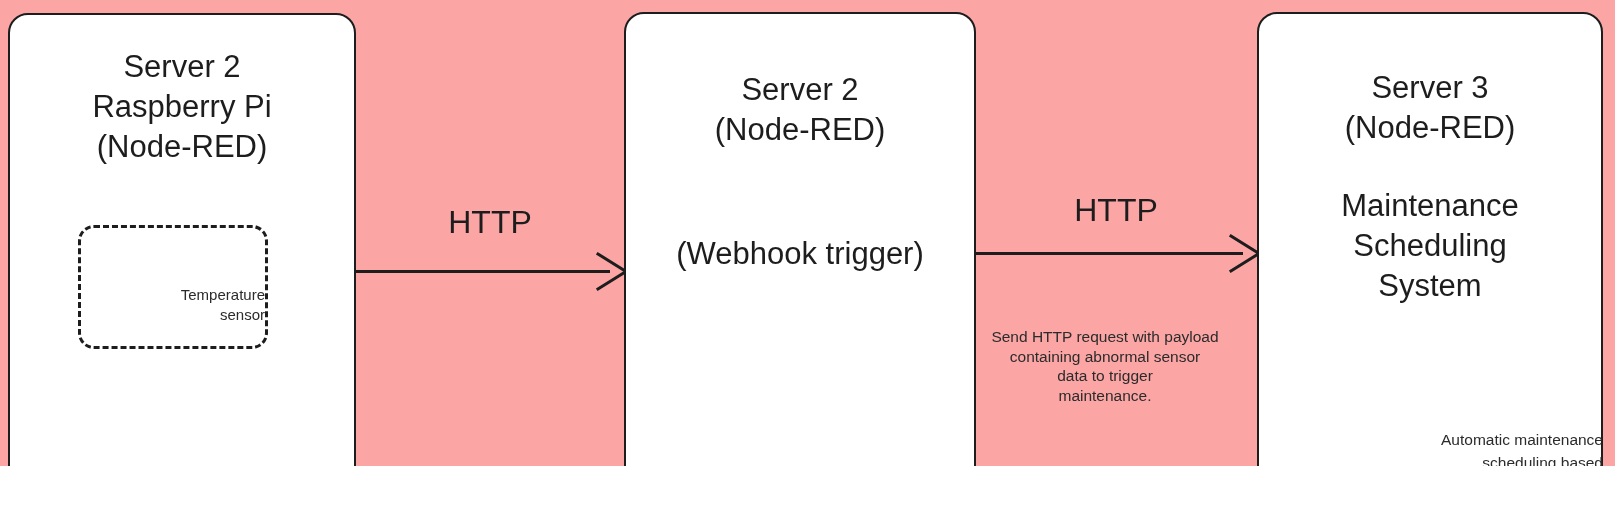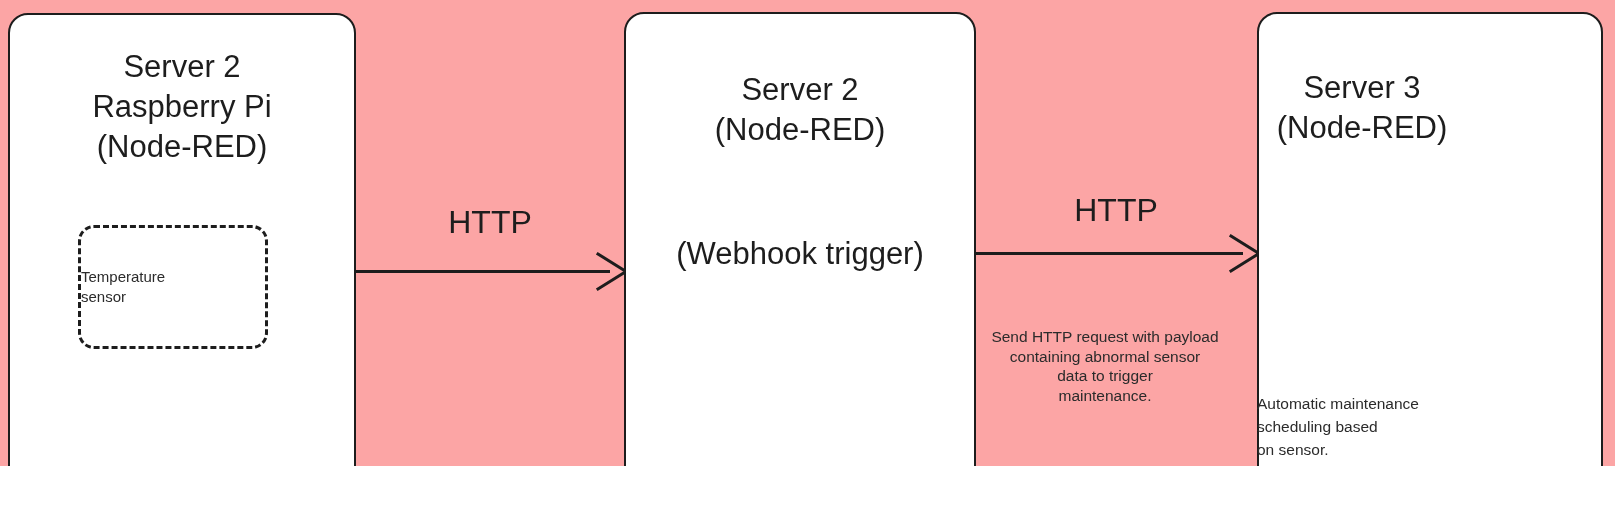--- a/index.html
+++ b/index.html
@@ -51,29 +51,30 @@
     text-align: center;
     color: #1d1d1d;
     font-size: 31px;
     line-height: 40px;
     font-weight: 400;
     white-space: pre-line;
   }
   #pi-title       { left: 8px;    top: 47px;  width: 348px; }
   #webhook-title  { left: 624px;  top: 70px;  width: 352px; }
   #webhook-sub    { left: 624px;  top: 234px; width: 352px; }
-  #maint-title    { left: 1189px; top: 68px;  width: 346px; }
+  #maint-title    { left: 1257px; top: 68px;  width: 346px; }
   #maint-main     { left: 1257px; top: 186px; width: 346px; }
 
   .caption-text {
-    text-align: left;
+    text-align: right;
     color: #2b2b2b;
     font-size: 15px;
     line-height: 20px;
     white-space: pre-line;
+    margin-top: 36px;
   }
   #sensor-label { width: 100%; }
 
   #maint-caption {
     position: absolute;
     left: 1257px;
     top: 392px;
     width: 346px;
     font-size: 15.5px;
     line-height: 23px;
@@ -155,17 +156,20 @@
   </div>
   <div class="edge-label" id="edge2-label">HTTP</div>
   <div class="edge-caption" id="edge2-caption">Send HTTP request with payload
 containing abnormal sensor
 data to trigger
 maintenance.</div>
 
   <div class="node" id="node-maint"></div>
   <div class="title-text" id="maint-title">Server 3
 (Node-RED)</div>
+  <div class="title-text" id="maint-main">Maintenance
+Scheduling
+System</div>
   <div class="caption-text" id="maint-caption">Automatic maintenance
 scheduling based
 on sensor.</div>
 
 </div>
 
 </body></html>

